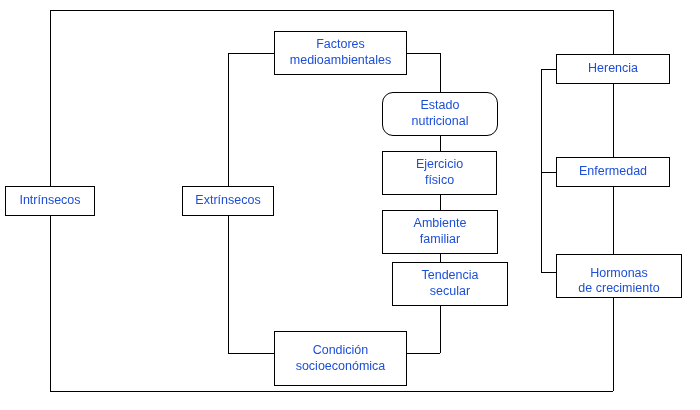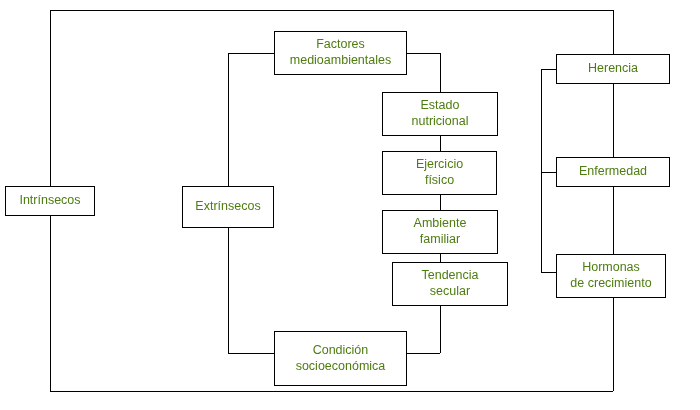--- a/index.html
+++ b/index.html
@@ -24,21 +24,21 @@
   .node {
     position: absolute;
     box-sizing: border-box;
     border: 1px solid #000000;
     background: #ffffff;
     display: flex;
     align-items: center;
     justify-content: center;
     text-align: center;
     font-size: 12.5px;
-    color: #4d7c0f;
+    color: #1d4ed8;
     line-height: 1.25;
     white-space: pre-line;
     z-index: 2;
   }
 </style>
 </head>
 <body>
 
 <div id="canvas">
     <div class="line hline" style="left: 50px; top: 10px; width: 563px;"></div>
@@ -56,30 +56,30 @@
     <div class="line vline" style="left: 440px; top: 195px; height: 15px;"></div>
     <div class="line vline" style="left: 440px; top: 254px; height: 8px;"></div>
     <div class="line vline" style="left: 440px; top: 306px; height: 47px;"></div>
     <div class="line hline" style="left: 407px; top: 353px; width: 33px;"></div>
     <div class="line hline" style="left: 541px; top: 69px; width: 15px;"></div>
     <div class="line vline" style="left: 541px; top: 69px; height: 203px;"></div>
     <div class="line hline" style="left: 541px; top: 172px; width: 15px;"></div>
     <div class="line hline" style="left: 541px; top: 272px; width: 15px;"></div>
     <div class="line hline" style="left: 541px; top: 272px; width: 72px;"></div>
     <div class="node" style="left: 5px; top: 186px; width: 90px; height: 30px; text-align: right;"><span>Intrínsecos</span></div>
-    <div class="node" style="left: 182px; top: 186px; width: 92px; height: 42px;"><span>Extrínsecos</span></div>
+    <div class="node" style="left: 182px; top: 186px; width: 92px; height: 30px;"><span>Extrínsecos</span></div>
     <div class="node" style="left: 274px; top: 31px; width: 133px; height: 44px;"><span>Factores
 medioambientales</span></div>
-    <div class="node" style="left: 382px; top: 92px; width: 116px; height: 44px;"><span>Estado
+    <div class="node" style="left: 382px; top: 92px; width: 116px; height: 44px; border-radius: 11px;"><span>Estado
 nutricional</span></div>
     <div class="node" style="left: 382px; top: 151px; width: 115px; height: 44px;"><span>Ejercicio
 físico</span></div>
     <div class="node" style="left: 382px; top: 210px; width: 116px; height: 44px;"><span>Ambiente
 familiar</span></div>
     <div class="node" style="left: 392px; top: 262px; width: 116px; height: 44px;"><span>Tendencia
 secular</span></div>
     <div class="node" style="left: 274px; top: 331px; width: 133px; height: 55px;"><span>Condición
 socioeconómica</span></div>
     <div class="node" style="left: 556px; top: 54px; width: 114px; height: 30px;"><span>Herencia</span></div>
     <div class="node" style="left: 556px; top: 157px; width: 114px; height: 30px;"><span>Enfermedad</span></div>
-    <div class="node" style="left: 556px; top: 254px; width: 110px; height: 44px;"><span>Hormonas
+    <div class="node" style="left: 556px; top: 254px; width: 126px; height: 44px; align-items: flex-end;"><span>Hormonas
 de crecimiento</span></div>
   </div>
 
 </body></html>

